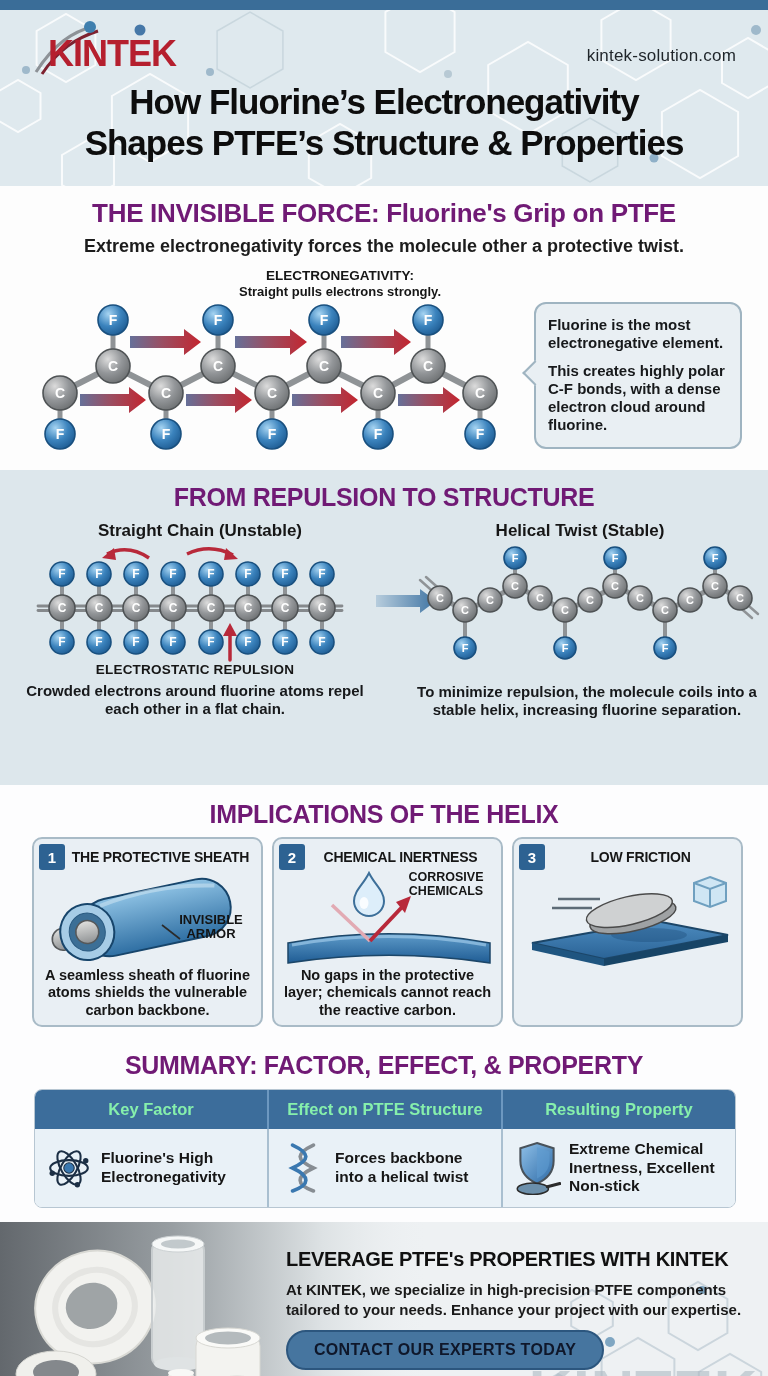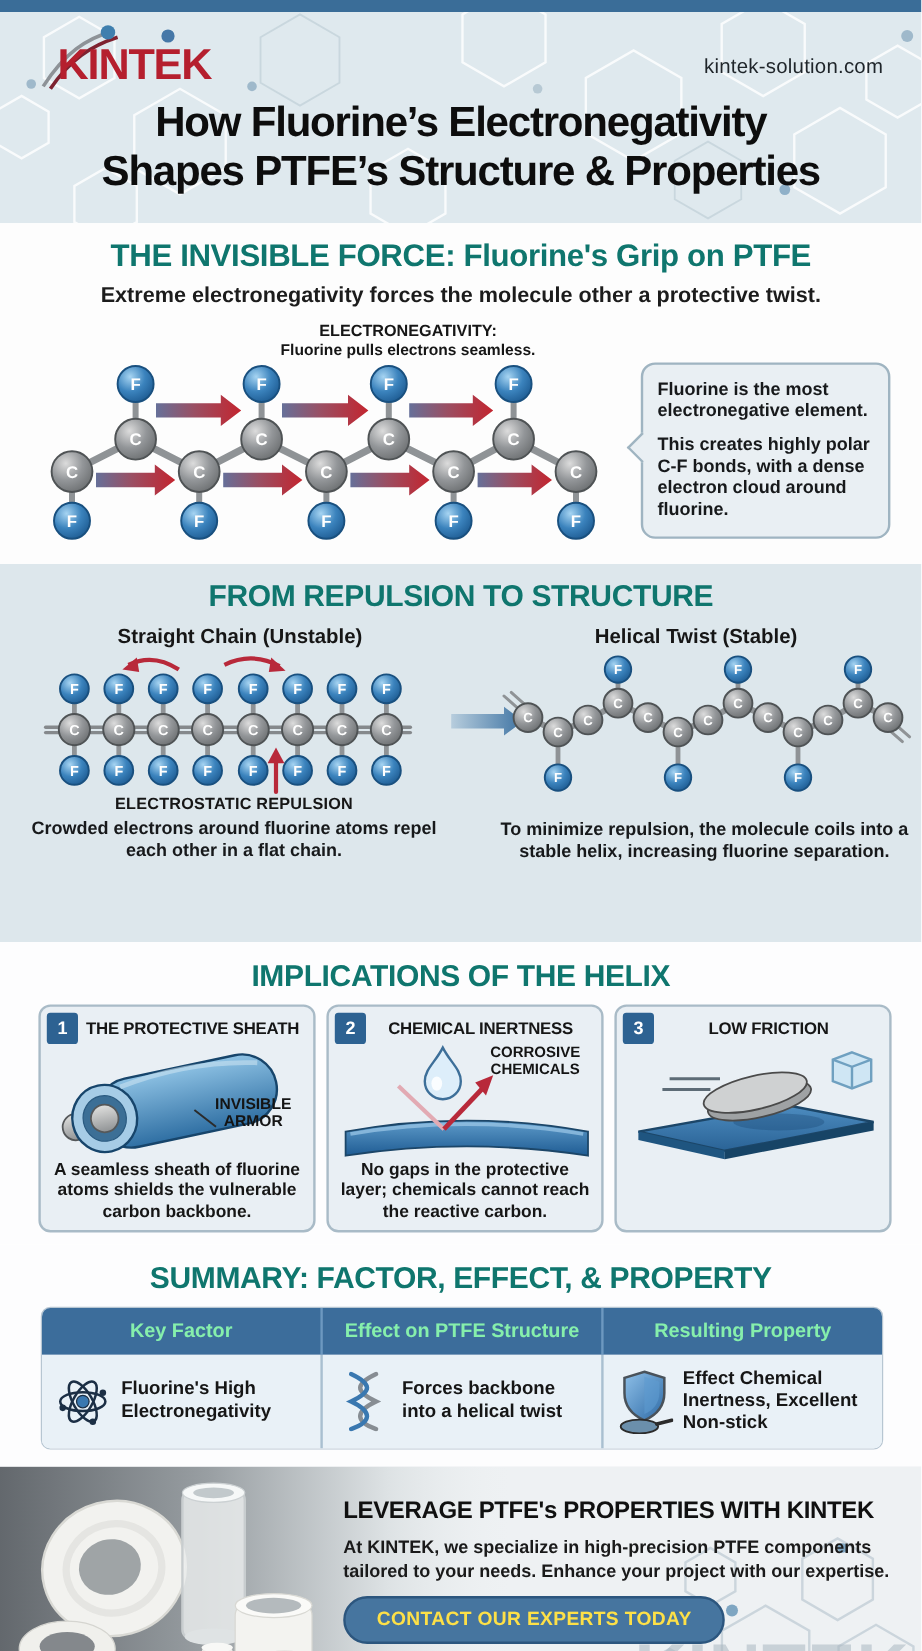--- a/index.html
+++ b/index.html
@@ -5,21 +5,21 @@
   html,body{margin:0;padding:0;background:#fff;font-family:"Liberation Sans",sans-serif;color:#161616;}
   .page{position:relative;width:768px;height:1376px;overflow:hidden;background:#fff;}
   .topbar{height:10px;background:#3a6d98;}
   
   .header{position:relative;height:176px;background:#dfe9ee;overflow:hidden;}
   .hexsvg{position:absolute;left:0;top:0;}
   .logo{position:absolute;left:28px;top:10px;}
   .site{position:absolute;right:32px;top:36px;font-size:17px;color:#1f252a;letter-spacing:.2px;}
   .title{position:absolute;left:0;right:0;top:72px;text-align:center;font-weight:bold;font-size:35px;line-height:1.17;color:#0d0d0d;letter-spacing:-1px;}
   
-  .h2{position:absolute;left:0;right:0;text-align:center;font-weight:bold;color:#0f766e;letter-spacing:-.3px;}
+  .h2{position:absolute;left:0;right:0;text-align:center;font-weight:bold;color:#701a75;letter-spacing:-.3px;}
   
   .s1{position:relative;height:284px;background:#fdfdfd;}
   .s1 .h2{top:12px;font-size:26px;}
   .s1sub{position:absolute;top:50px;left:0;right:0;text-align:center;font-size:18px;font-weight:bold;color:#1c1c1c;}
   .eleclabel{position:absolute;top:82px;left:170px;width:340px;text-align:center;}
   .eleclabel .l1{font-size:13.5px;font-weight:bold;}
   .eleclabel .l2{font-size:13px;font-weight:bold;margin-top:1px;}
   .zigzag{position:absolute;left:28px;top:110px;}
   .callout{position:absolute;left:534px;top:116px;width:208px;box-sizing:border-box;background:#e9eff3;border:2px solid #9fb4c1;border-radius:12px;padding:12px;font-size:15px;font-weight:bold;line-height:1.22;color:#17191b;}
   .callout:before{content:"";position:absolute;left:-10px;top:60px;width:16px;height:16px;background:#e9eff3;border-left:2px solid #9fb4c1;border-bottom:2px solid #9fb4c1;transform:rotate(45deg);}
@@ -64,21 +64,21 @@
   .t-text{font-size:15.5px;font-weight:bold;line-height:1.22;max-width:150px;}
   
   .footer{position:relative;height:206px;background:#eef1f3;overflow:hidden;}
   .fimg{position:absolute;left:0;top:0;}
   .fhex{position:absolute;right:0;bottom:0;}
   .watermark{position:absolute;right:10px;bottom:2px;font-size:60px;font-weight:bold;color:#a9b6c0;opacity:.55;letter-spacing:1px;z-index:1;}
   .watermark:before{content:"";position:absolute;left:-4px;bottom:14px;width:38px;height:4px;background:#b5212f;transform:rotate(-56deg);opacity:.9;}
   .fcontent{position:absolute;left:286px;top:26px;width:466px;z-index:2;}
   .fheading{font-size:20px;font-weight:bold;letter-spacing:-.3px;color:#101010;}
   .fbody{margin-top:9px;font-size:15px;font-weight:bold;line-height:1.3;width:458px;color:#1a1a1a;}
-  .fbtn{display:inline-block;margin-top:11px;background:#46759f;border:2px solid #2c567e;color:#fde047;font-size:16px;font-weight:bold;padding:9px 26px;border-radius:24px;letter-spacing:.3px;cursor:pointer;}
+  .fbtn{display:inline-block;margin-top:11px;background:#46759f;border:2px solid #2c567e;color:#0f172a;font-size:16px;font-weight:bold;padding:9px 26px;border-radius:24px;letter-spacing:.3px;cursor:pointer;}
   .fsite{margin-top:9px;font-size:24px;font-weight:bold;color:#0d0d0d;}
 </style>
 </head>
 <body>
 
 <svg width="0" height="0" style="position:absolute">
   <defs>
     <radialGradient id="gF" cx="35%" cy="30%" r="75%">
       <stop offset="0%" stop-color="#a6d4f2"></stop>
         <stop offset="55%" stop-color="#3b83bd"></stop>
@@ -165,21 +165,21 @@
       <div>How Fluorine’s Electronegativity</div>
       <div>Shapes PTFE’s Structure &amp; Properties</div>
     </div>
   </div>
 
   <div class="s1">
     <div class="h2">THE INVISIBLE FORCE: Fluorine's Grip on PTFE</div>
     <div class="s1sub">Extreme electronegativity forces the molecule other a protective twist.</div>
     <div class="eleclabel">
       <div class="l1">ELECTRONEGATIVITY:</div>
-      <div class="l2">Fluorine pulls electrons seamless.</div>
+      <div class="l2">Straight pulls electrons strongly.</div>
     </div>
     <svg class="zigzag" id="zigzagSvg" width="500" height="168">
         <line x1="32" y1="97" x2="85" y2="70" stroke="#8f9396" stroke-width="6" stroke-linecap="round"></line>
         <line x1="85" y1="70" x2="138" y2="97" stroke="#8f9396" stroke-width="6" stroke-linecap="round"></line>
         <line x1="138" y1="97" x2="190" y2="70" stroke="#8f9396" stroke-width="6" stroke-linecap="round"></line>
         <line x1="190" y1="70" x2="244" y2="97" stroke="#8f9396" stroke-width="6" stroke-linecap="round"></line>
         <line x1="244" y1="97" x2="296" y2="70" stroke="#8f9396" stroke-width="6" stroke-linecap="round"></line>
         <line x1="296" y1="70" x2="350" y2="97" stroke="#8f9396" stroke-width="6" stroke-linecap="round"></line>
         <line x1="350" y1="97" x2="400" y2="70" stroke="#8f9396" stroke-width="6" stroke-linecap="round"></line>
         <line x1="400" y1="70" x2="452" y2="97" stroke="#8f9396" stroke-width="6" stroke-linecap="round"></line>
@@ -607,21 +607,21 @@
         </div>
         <div class="td">
           <span class="t-icon">
             <svg width="48" height="54" viewBox="0 0 46 52">
               <path d="M23 2 L39 7 V19 C39 30 32 37 23 41 C14 37 7 30 7 19 V7 Z" fill="url(#gShield)" stroke="#49525a" stroke-width="2"></path>
               <path d="M23 6 L35 10 V19 C35 27 30 33 23 36 Z" fill="#5d9bd1" opacity=".6"></path>
               <ellipse cx="19" cy="46" rx="15" ry="5.5" fill="#6b8fab" stroke="#2b2b2b" stroke-width="1.5"></ellipse>
               <line x1="33" y1="44" x2="45" y2="41" stroke="#2b2b2b" stroke-width="3" stroke-linecap="round"></line>
             </svg>
           </span>
-          <div class="t-text">Effect Chemical Inertness, Excellent Non-stick</div>
+          <div class="t-text">Extreme Chemical Inertness, Excellent Non-stick</div>
         </div>
       </div>
     </div>
   </div>
 
   <div class="footer">
     <svg class="fimg" width="430" height="206" viewBox="0 0 430 206">
       <rect x="0" y="0" width="430" height="206" fill="url(#gFade)"></rect>
       <g transform="rotate(-15 95 85)">
         <ellipse cx="95" cy="85" rx="60" ry="56" fill="#f2f2ef" stroke="#d9d9d4" stroke-width="2"></ellipse>

